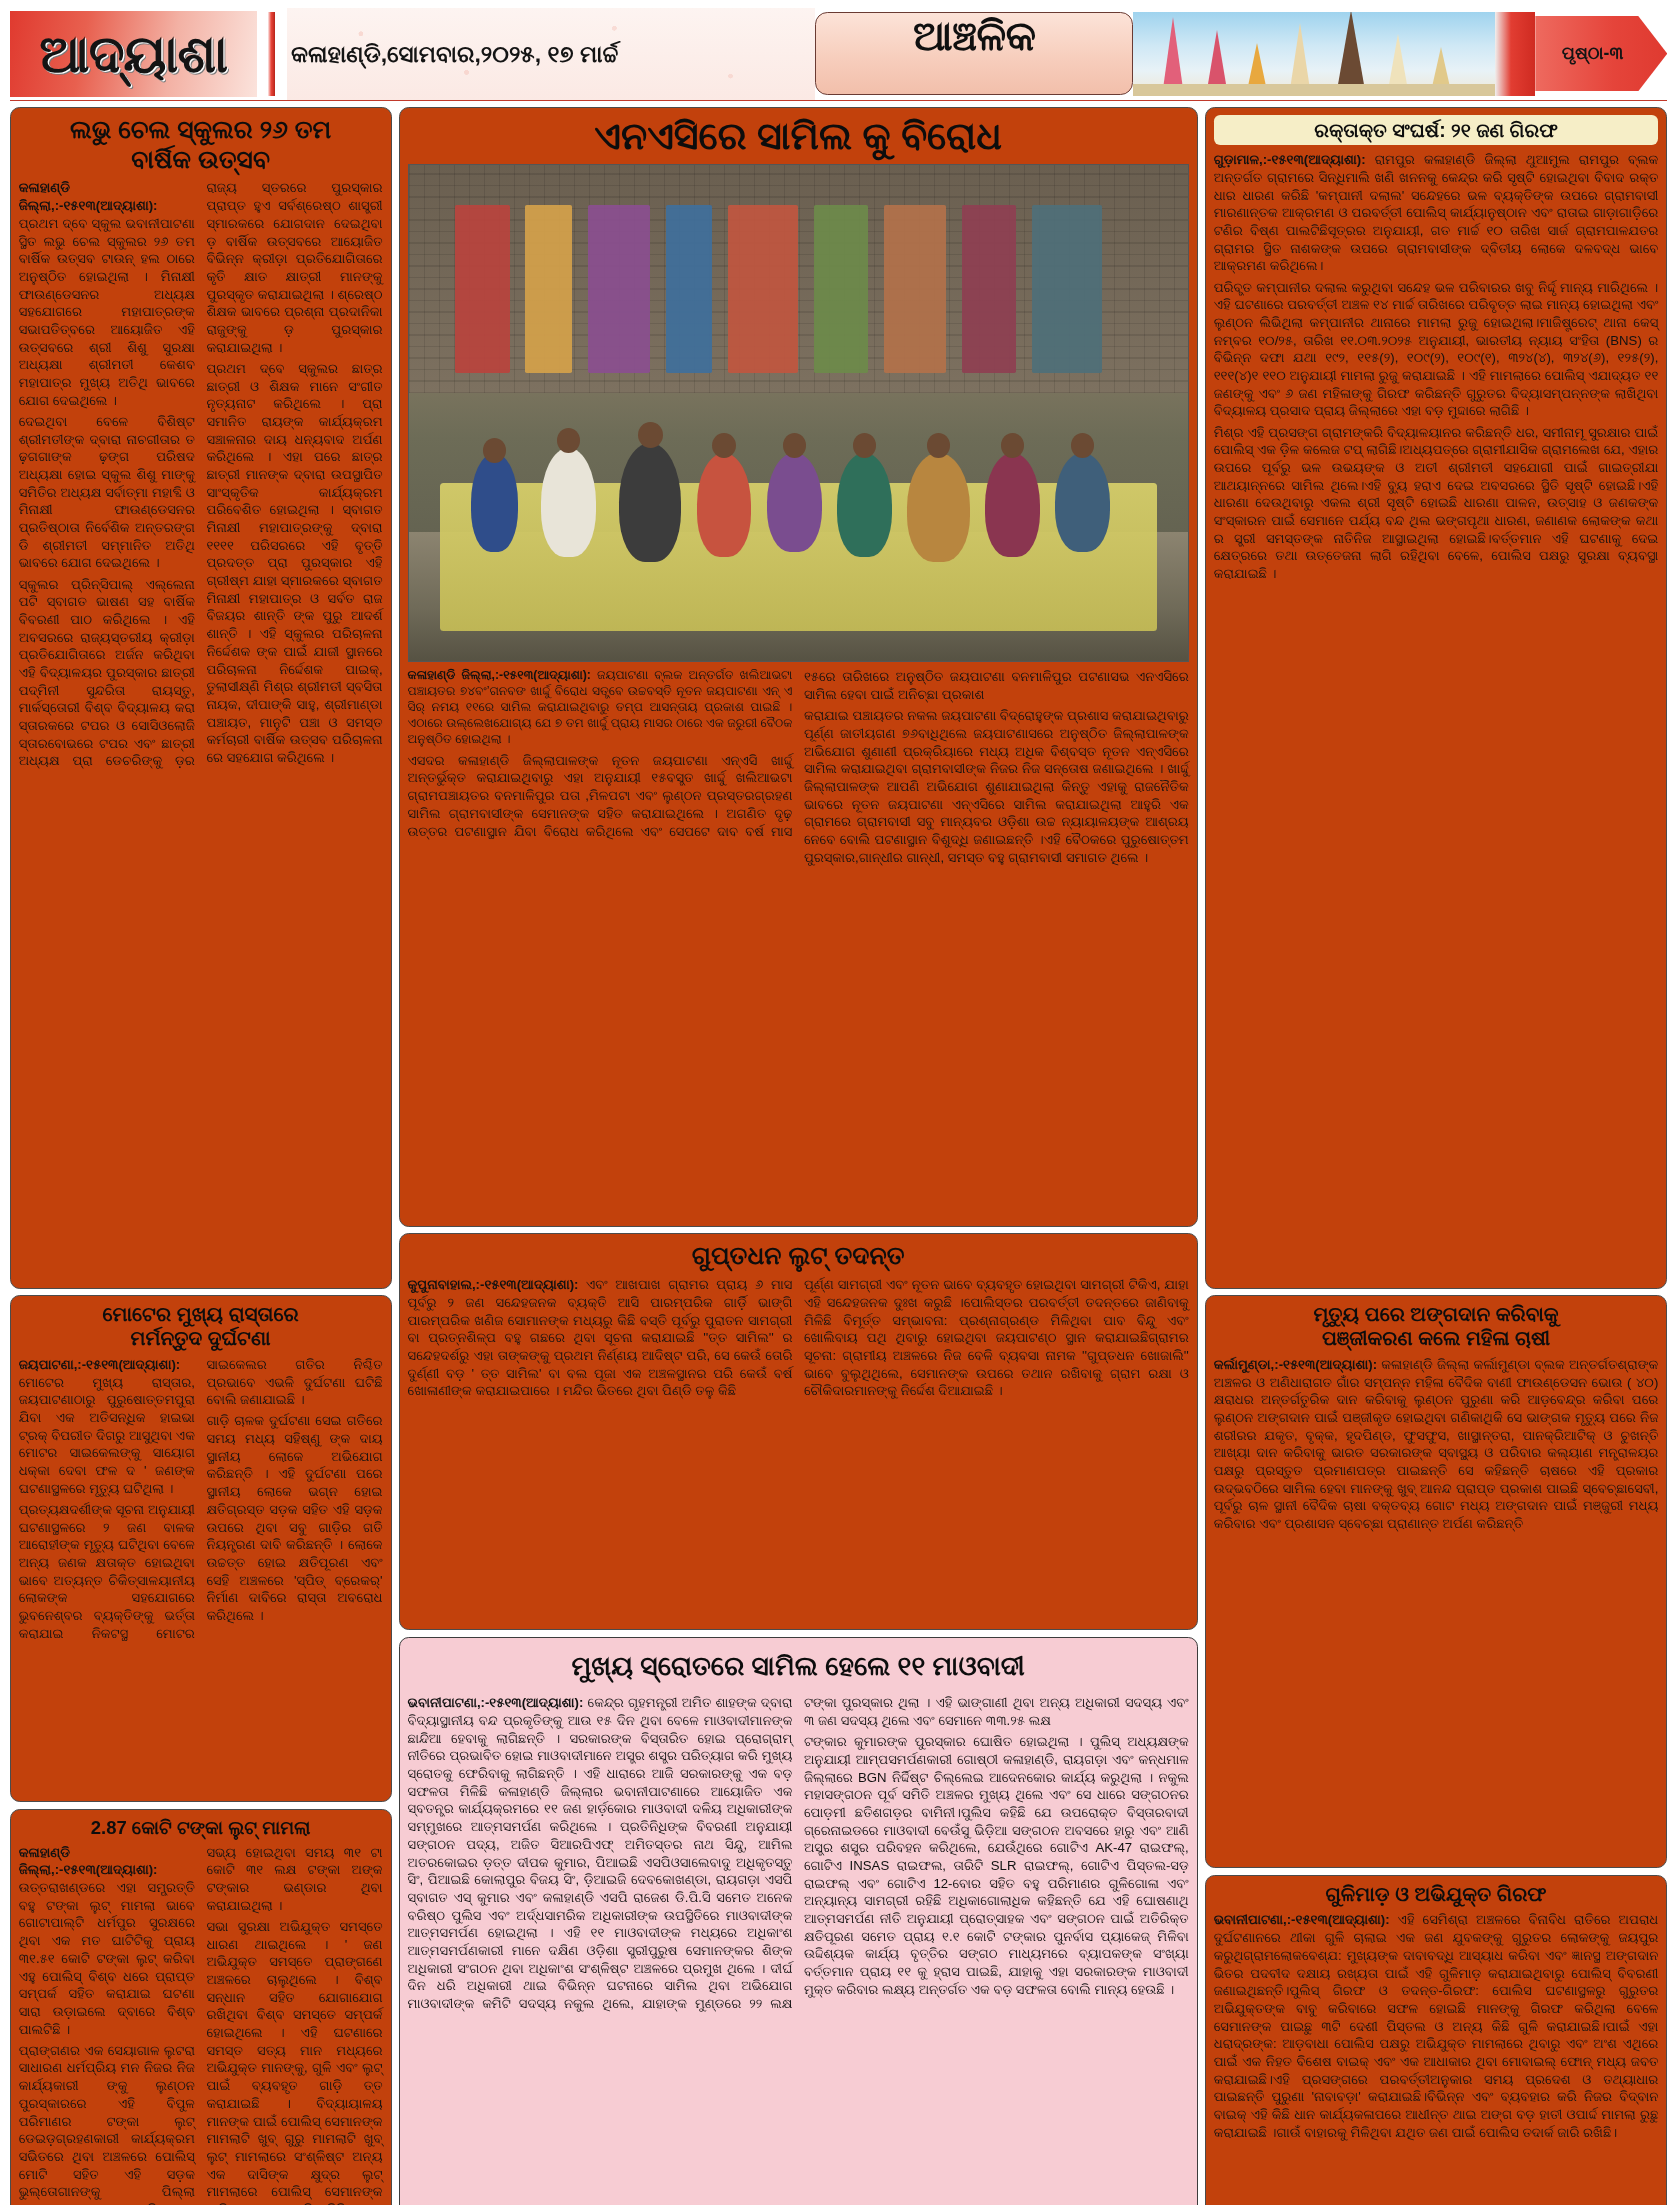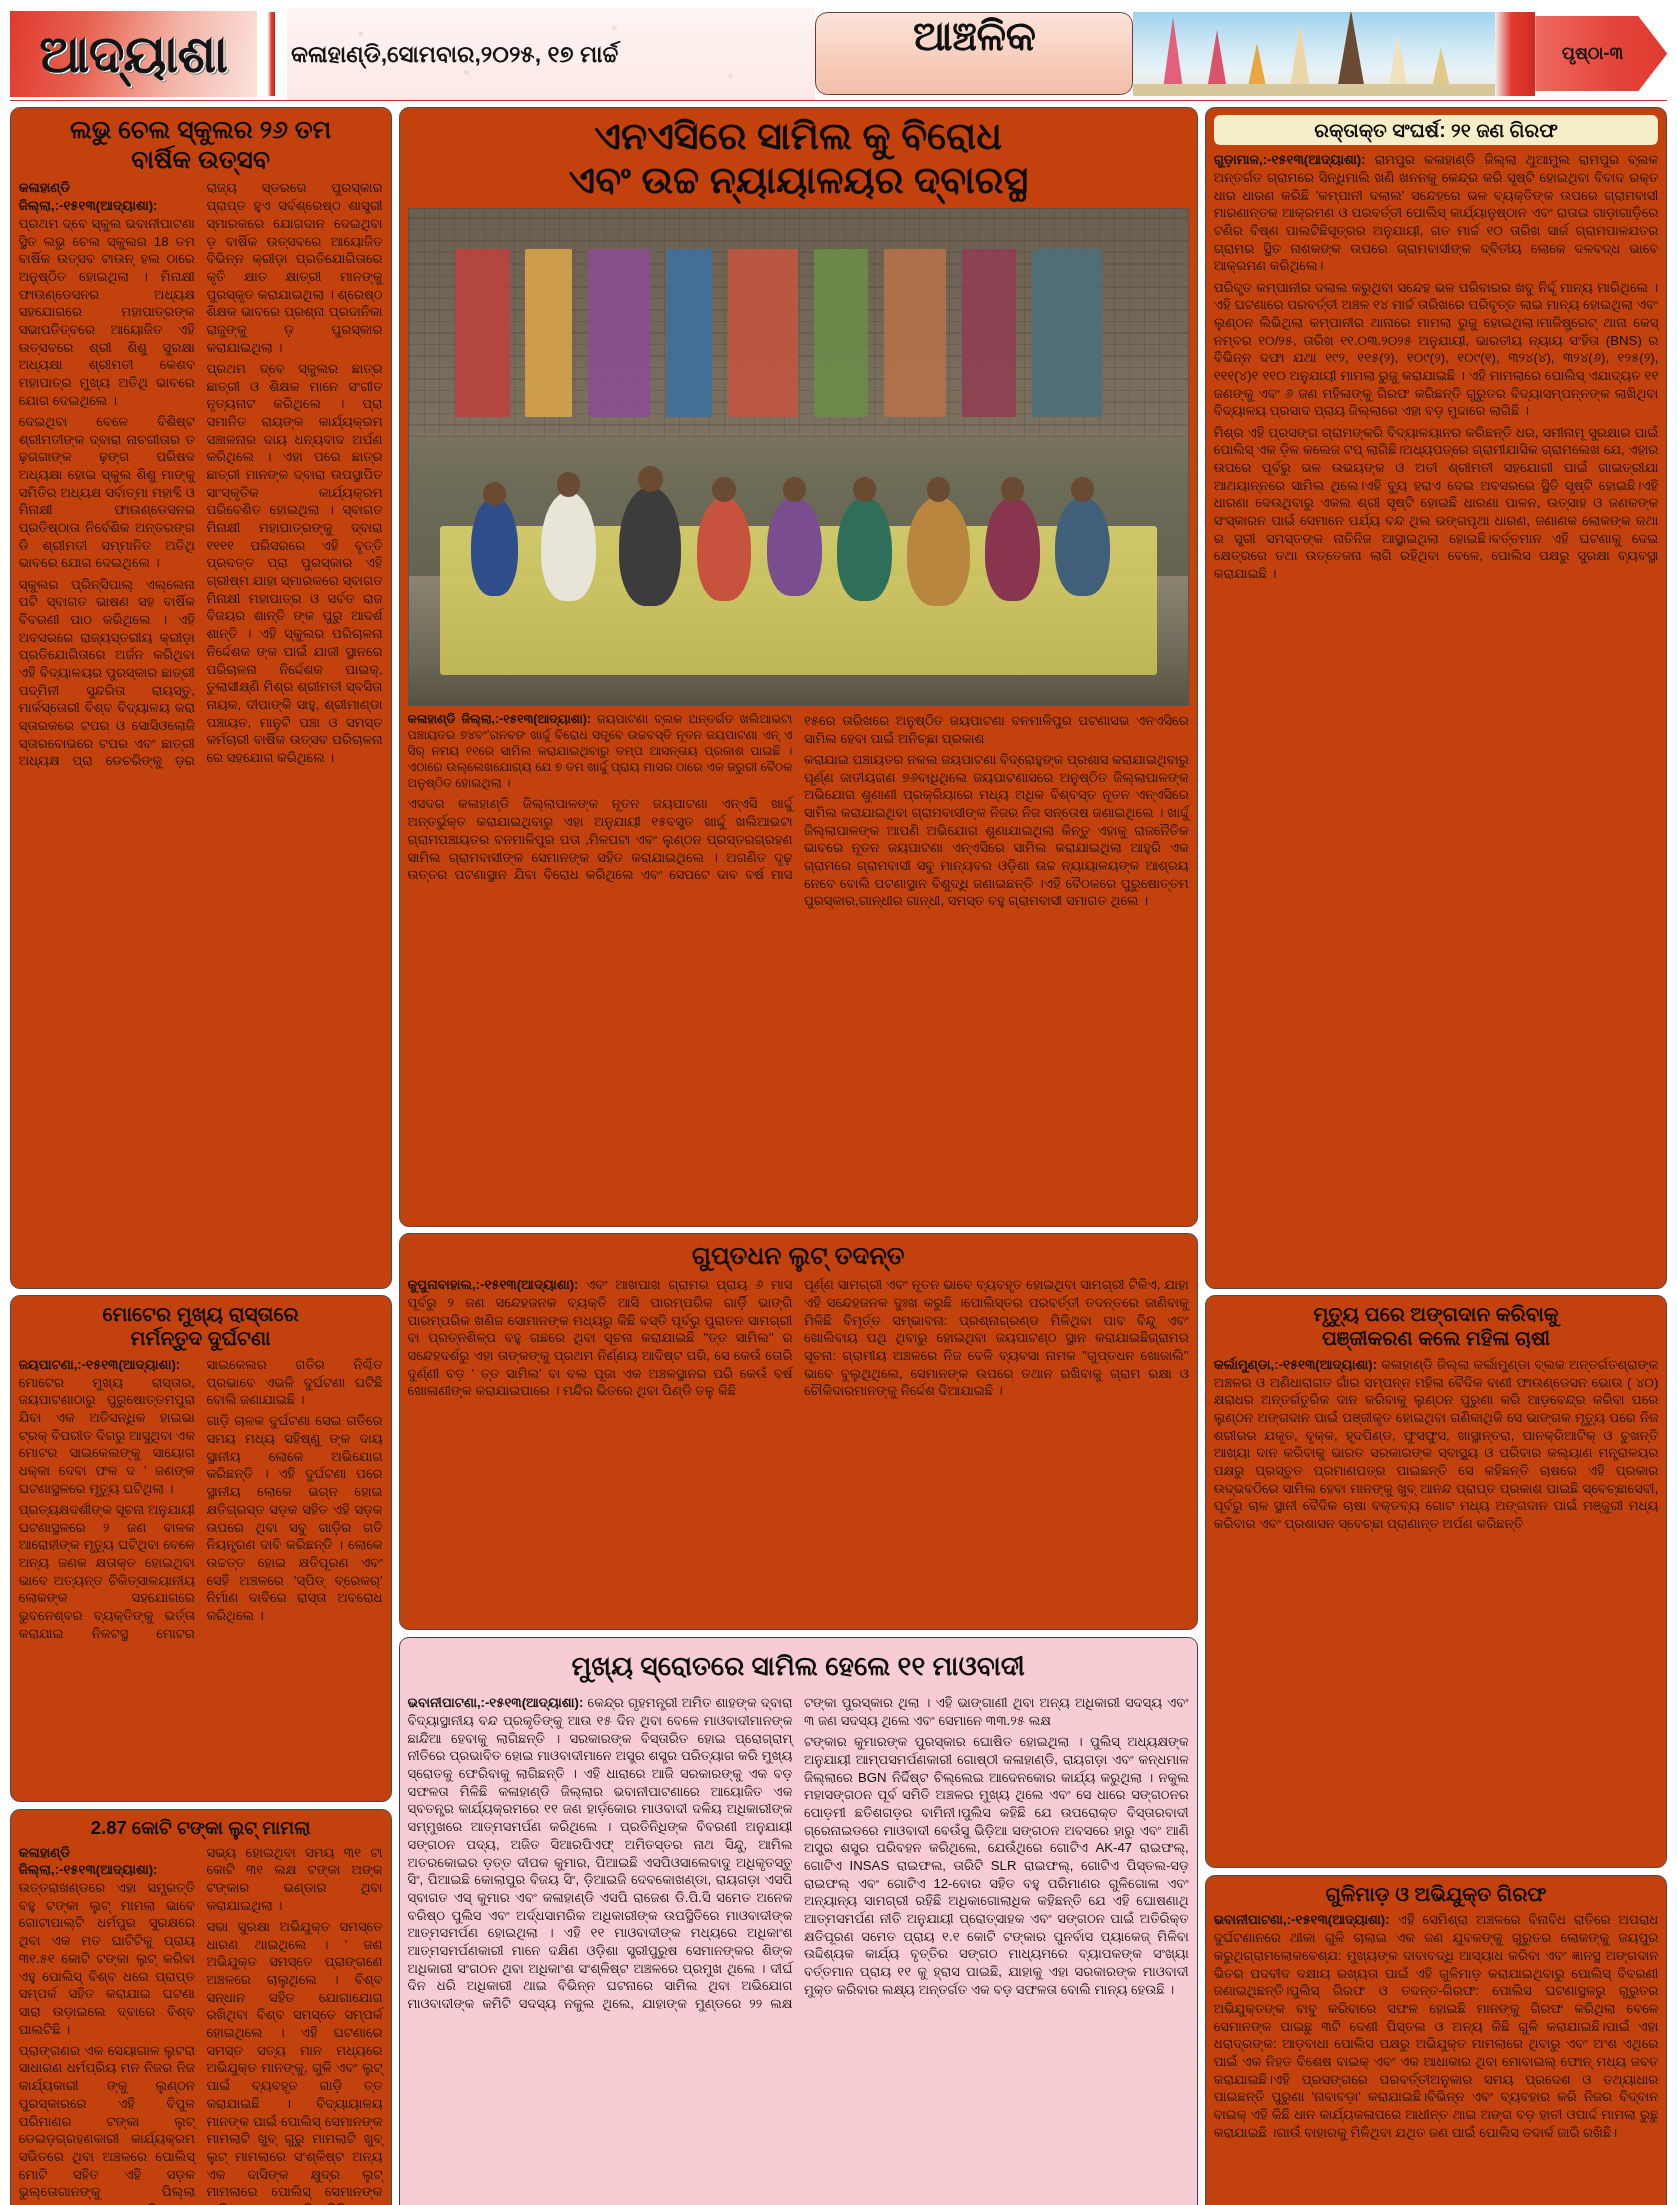--- a/index.html
+++ b/index.html
@@ -276,21 +276,21 @@
 
     <div class="col-left">
 
       <div class="box" style="flex:0 0 1182px;">
         <div class="hl hl-lg">
           <div>ଲଭୁ ଚେଲ ସ୍କୁଲର ୨୬ ତମ</div>
           <div>ବାର୍ଷିକ ଉତ୍ସବ</div>
         </div>
         <div class="body cols2">
           <p><span class="dateline">କଳାହାଣ୍ଡି ଜିଲ୍ଲା,:-୧୫୧୩(ଆଦ୍ୟାଶା):</span>
-             <span>ପ୍ରଥମ ଦ୍ବେ ସ୍କୁଲ ଭବାନୀପାଟଣା ସ୍ଥିତ ଲଭୁ ଚେଲ ସ୍କୁଲର 18 ତମ ବାର୍ଷିକ ଉତ୍ସବ ଟାଉନ୍ ହଲ ଠାରେ ଅନୁଷ୍ଠିତ ହୋଇଥିଲା । ମିନାକ୍ଷୀ ଫାଉଣ୍ଡେସନର ଅଧ୍ୟକ୍ଷ ସହଯୋଗରେ ମହାପାତ୍ରଙ୍କ ସଭାପତିତ୍ବରେ ଆୟୋଜିତ ଏହି ଉତ୍ସବରେ ଶ୍ରୀ ଶିଶୁ ସୁରକ୍ଷା ଅଧ୍ୟକ୍ଷା ଶ୍ରୀମତୀ କେଶବ ମହାପାତ୍ର ମୁଖ୍ୟ ଅତିଥି ଭାବରେ ଯୋଗ ଦେଇଥିଲେ ।</span></p>
+             <span>ପ୍ରଥମ ଦ୍ବେ ସ୍କୁଲ ଭବାନୀପାଟଣା ସ୍ଥିତ ଲଭୁ ଚେଲ ସ୍କୁଲର ୨୬ ତମ ବାର୍ଷିକ ଉତ୍ସବ ଟାଉନ୍ ହଲ ଠାରେ ଅନୁଷ୍ଠିତ ହୋଇଥିଲା । ମିନାକ୍ଷୀ ଫାଉଣ୍ଡେସନର ଅଧ୍ୟକ୍ଷ ସହଯୋଗରେ ମହାପାତ୍ରଙ୍କ ସଭାପତିତ୍ବରେ ଆୟୋଜିତ ଏହି ଉତ୍ସବରେ ଶ୍ରୀ ଶିଶୁ ସୁରକ୍ଷା ଅଧ୍ୟକ୍ଷା ଶ୍ରୀମତୀ କେଶବ ମହାପାତ୍ର ମୁଖ୍ୟ ଅତିଥି ଭାବରେ ଯୋଗ ଦେଇଥିଲେ ।</span></p>
           <p>ଦେଇଥିବା ବେଳେ ବିଶିଷ୍ଟ ଶ୍ରୀମତୀଙ୍କ ଦ୍ବାରା ନାଚଗୀତାର ତ ଢ଼ଗଗାଙ୍କ ଢ଼ଙ୍ଗ ପରିଷଦ ଅଧ୍ୟକ୍ଷା ହୋଇ ସ୍କୁଲ ଶିଶୁ ମାଙ୍କୁ ସମିତିର ଅଧ୍ୟକ୍ଷ ସର୍ବାତ୍ମା ମହାବ୍ଦି ଓ ମିନାକ୍ଷୀ ଫାଉଣ୍ଡେସନର ପ୍ରତିଷ୍ଠାତା ନିର୍ବେଶିକ ଅନ୍ତରଙ୍ଗ ଡି ଶ୍ରୀମତୀ ସମ୍ମାନିତ ଅତିଥି ଭାବରେ ଯୋଗ ଦେଇଥିଲେ ।</p>
           <p>ସ୍କୁଲର ପ୍ରିନ୍ସିପାଲ୍ ଏଲ୍ଲେନା ପଟି ସ୍ବାଗତ ଭାଷଣ ସହ ବାର୍ଷିକ ବିବରଣୀ ପାଠ କରିଥିଲେ । ଏହି ଅବସରରେ ରାଜ୍ୟସ୍ତରୀୟ କ୍ରୀଡ଼ା ପ୍ରତିଯୋଗିତାରେ ଅର୍ଜନ କରିଥିବା ଏହି ବିଦ୍ୟାଳୟର ପୁରସ୍କାର ଛାତ୍ରୀ ପଦ୍ମିନୀ ସୁନ୍ଦରିତା ରାୟସ୍ତୁ, ମାର୍କସ୍ତୋରୀ ବିଶ୍ବ ବିଦ୍ୟାଳୟ କରା ସ୍ତାରକରେ ଟପର ଓ ସୋସିଓଲୋଜି ସ୍ତାରବୋଭରେ ଟପର ଏବଂ ଛାତ୍ରୀ ଅଧ୍ୟକ୍ଷ ପ୍ରା ଡେଚରିଙ୍କୁ ଡ଼ର ରାଜ୍ୟ ସ୍ତରରେ ପୁରସ୍କାର ପ୍ରାପ୍ତ ହୁଏ ସର୍ବଶ୍ରେଷ୍ଠ ଶାସ୍ତ୍ରୀ ସ୍ମାରକରେ ଯୋଗଦାନ ଦେଇଥିବା ଡ଼ ବାର୍ଷିକ ଉତ୍ସବରେ ଆୟୋଜିତ ବିଭିନ୍ନ କ୍ରୀଡ଼ା ପ୍ରତିଯୋଗିତାରେ କୃତି କ୍ଷାତ କ୍ଷାତ୍ରୀ ମାନଙ୍କୁ ପୁରସ୍କୃତ କରାଯାଇଥିଲା । ଶ୍ରେଷ୍ଠ ଶିକ୍ଷକ ଭାବରେ ପ୍ରଶ୍ନା ପ୍ରଦାନିକା ରାଜୁଙ୍କୁ ଡ଼ ପୁରସ୍କାର କରାଯାଇଥିଲା ।</p>
           <p>ପ୍ରଥମ ଦ୍ବେ ସ୍କୁଲର ଛାତ୍ର ଛାତ୍ରୀ ଓ ଶିକ୍ଷକ ମାନେ ସଂଗୀତ ନୃତ୍ୟନାଟ କରିଥିଲେ । ପ୍ରା ସମାନିତ ରାୟଙ୍କ କାର୍ଯ୍ୟକ୍ରମ ସଞ୍ଚାଳନାର ଦାୟ ଧନ୍ୟବାଦ ଅର୍ପଣ କରିଥିଲେ । ଏହା ପରେ ଛାତ୍ର ଛାତ୍ରୀ ମାନଙ୍କ ଦ୍ବାରା ଉପସ୍ଥାପିତ ସାଂସ୍କୃତିକ କାର୍ଯ୍ୟକ୍ରମ ପରିବେଶିତ ହୋଇଥିଲା । ସ୍ବାଗତ ମିନାକ୍ଷୀ ମହାପାତ୍ରଙ୍କୁ ଦ୍ବାରା ୧୧୧୧ ପରିସରରେ ଏହି ବୃତ୍ତି ପ୍ରଦତ୍ତ ପ୍ରା ପୁରସ୍କାର ଏହି ଗ୍ରୀଷ୍ମ ଯାହା ସ୍ମାରକରେ ସ୍ବାଗତ ମିନାକ୍ଷୀ ମହାପାତ୍ର ଓ ସର୍ବତ ରାଜ ବିଜୟର ଶାନ୍ତି ଙ୍କ ପୁରୁ ଆଦର୍ଶ ଶାନ୍ତି । ଏହି ସ୍କୁଲର ପରିଚାଳନା ନିର୍ଦ୍ଦେଶକ ଙ୍କ ପାଇଁ ଯାଜୀ ସ୍ଥାନରେ ପରିଚାଳନା ନିର୍ଦ୍ଦେଶକ ପାଇକ୍, ତୁଲାସୀକ୍ଷ୍ଣି ମିଶ୍ର ଶ୍ରୀମତୀ ସ୍ବସିତା ନାୟକ, ଦୀପାଙ୍କି ସାହୁ, ଶ୍ରୀମାଣ୍ଡା ପଞ୍ଚାୟତ, ମାନୁଟି ପଞ୍ଚା ଓ ସମସ୍ତ କର୍ମଚାରୀ ବାର୍ଷିକ ଉତ୍ସବ ପରିଚାଳନା ରେ ସହଯୋଗ କରିଥିଲେ ।</p>
         </div>
       </div>
 
       <div class="box" style="flex:0 0 507px;">
         <div class="hl hl-md">
           <div>ମୋଟେର ମୁଖ୍ୟ ରାସ୍ତାରେ</div>
           <div>ମର୍ମନ୍ତୁଦ ଦୁର୍ଘଟଣା</div>
@@ -313,21 +313,20 @@
         </div>
       </div>
 
     </div>
 
     <div class="col-mid">
 
       <div class="box" style="flex:0 0 1120px;">
         <div class="hl hl-xl">
           <div>ଏନଏସିରେ ସାମିଲ କୁ ବିରୋଧ</div>
-          <div>ଏବଂ ଉଚ୍ଚ ନ୍ୟାୟାଳୟର ଦ୍ବାରସ୍ଥ</div>
         </div>
 
         <div class="photo">
           <div class="ph-wall"></div>
           <div class="ph-cloth" style="left:6%;  width:7%;  background:#b8443d;"></div>
           <div class="ph-cloth" style="left:15%; width:6%;  background:#d3a04a;"></div>
           <div class="ph-cloth" style="left:23%; width:8%;  background:#8a4f8f;"></div>
           <div class="ph-cloth" style="left:33%; width:6%;  background:#3f6f9b;"></div>
           <div class="ph-cloth" style="left:41%; width:9%;  background:#c0563f;"></div>
           <div class="ph-cloth" style="left:52%; width:7%;  background:#6d8a4a;"></div>

